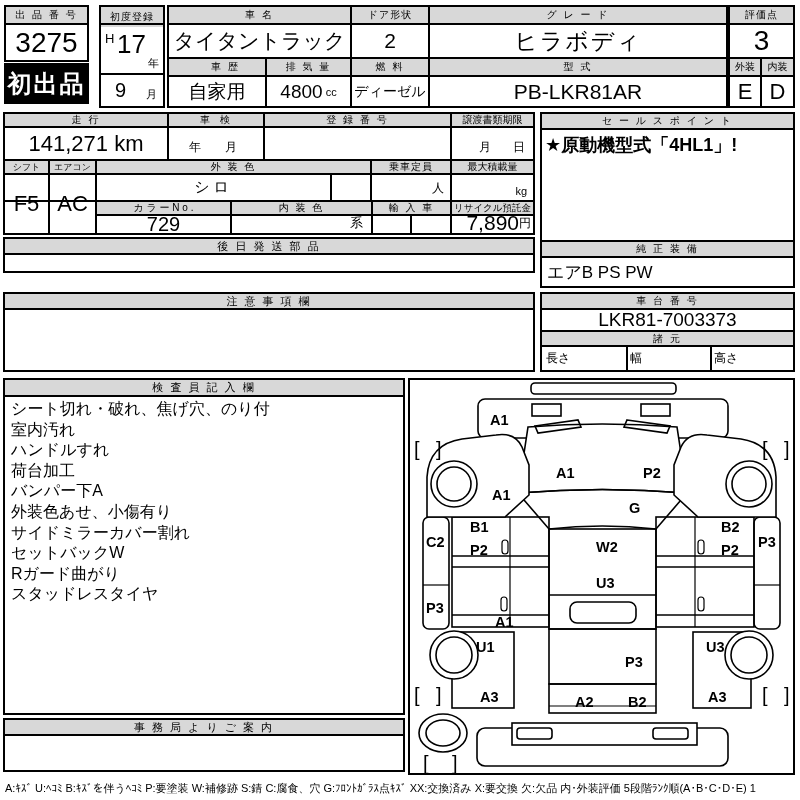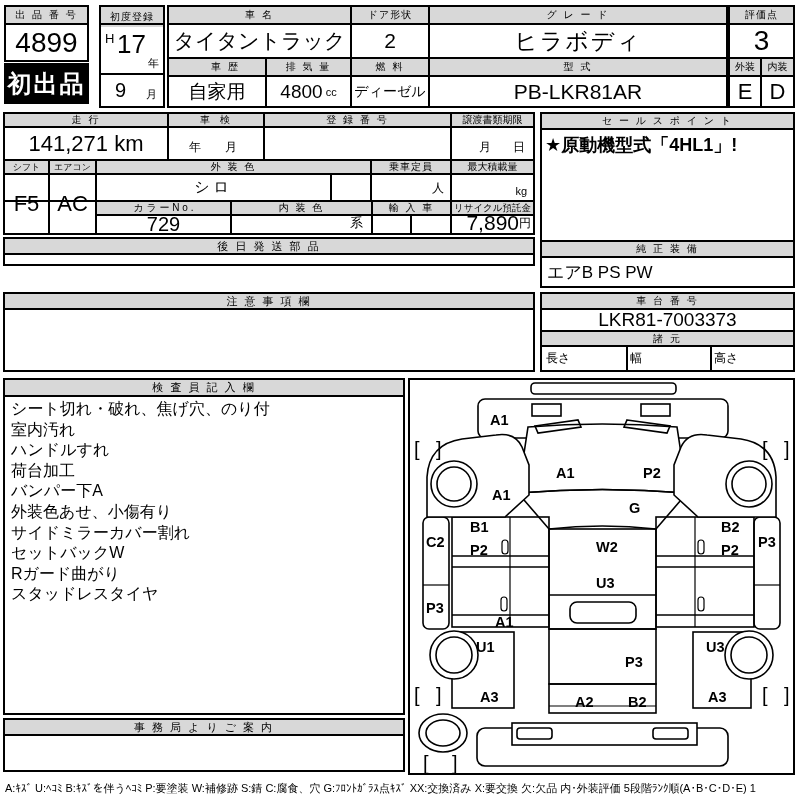--- a/index.html
+++ b/index.html
@@ -23,21 +23,21 @@
   .thin{stroke:#000;stroke-width:1.2;fill:none;}
 </style>
 </head>
 <body>
 
 <div class="page">
 
   <div class="box" style="left:4px;top:5px;width:85px;height:57px;">
     <div class="hdr" style="left:0;top:0;width:81px;height:16px;">出 品 番 号</div>
     <div class="bl" style="left:0;top:16px;width:81px;height:2px;"></div>
-    <div class="abs ctr" style="left:0;top:18px;width:81px;height:35px;font-size:28px;">4899</div>
+    <div class="abs ctr" style="left:0;top:18px;width:81px;height:35px;font-size:28px;">3275</div>
   </div>
   <div class="badge" style="left:4px;top:63px;width:85px;height:41px;font-size:24px;">初出品</div>
 
   <div class="box" style="left:99px;top:5px;width:66px;height:103px;">
     <div class="hdr" style="left:0;top:0;width:62px;height:20px;letter-spacing:1px;">初度登録</div>
     <div class="bl" style="left:0;top:16px;width:62px;height:2px;"></div>
     <div class="abs" style="left:2px;top:20px;width:58px;height:44px;">
       <span style="position:absolute;left:2px;top:4px;font-size:13px;">H</span>
       <span style="position:absolute;left:14px;top:2px;font-size:26px;">17</span>
       <span style="position:absolute;right:2px;bottom:0;font-size:11px;">年</span>
@@ -132,21 +132,21 @@
     <div class="bl" style="left:366px;top:88px;width:2px;height:31px;"></div>
     <div class="bl" style="left:405px;top:102px;width:2px;height:17px;"></div>
     <div class="bl" style="left:445px;top:88px;width:2px;height:31px;"></div>
 
     <div class="abs ctr" style="left:0;top:61px;width:43px;height:58px;font-size:22px;">F5</div>
     <div class="abs ctr" style="left:45px;top:61px;width:45px;height:58px;font-size:22px;">AC</div>
     <div class="bl" style="left:43px;top:47px;width:2px;height:72px;"></div>
     <div class="bl" style="left:90px;top:47px;width:2px;height:72px;"></div>
   </div>
 
-  <div class="box" style="left:3px;top:237px;width:532px;height:29px;">
+  <div class="box" style="left:3px;top:237px;width:532px;height:36px;">
     <div class="hdr" style="left:0;top:0;width:528px;height:14px;font-size:11px;">後 日 発 送 部 品</div>
     <div class="bl" style="left:0;top:14px;width:528px;height:2px;"></div>
   </div>
 
   <div class="box" style="left:540px;top:112px;width:255px;height:176px;">
     <div class="hdr" style="left:0;top:0;width:251px;height:14px;">セ ー ル ス ポ イ ン ト</div>
     <div class="bl" style="left:0;top:14px;width:251px;height:2px;"></div>
     <div class="abs" style="left:3px;top:19px;width:245px;height:105px;font-size:18px;font-weight:bold;">★原動機型式「4HL1」!</div>
     <div class="bl" style="left:0;top:126px;width:251px;height:2px;"></div>
     <div class="hdr" style="left:0;top:128px;width:251px;height:14px;">純 正 装 備</div>

